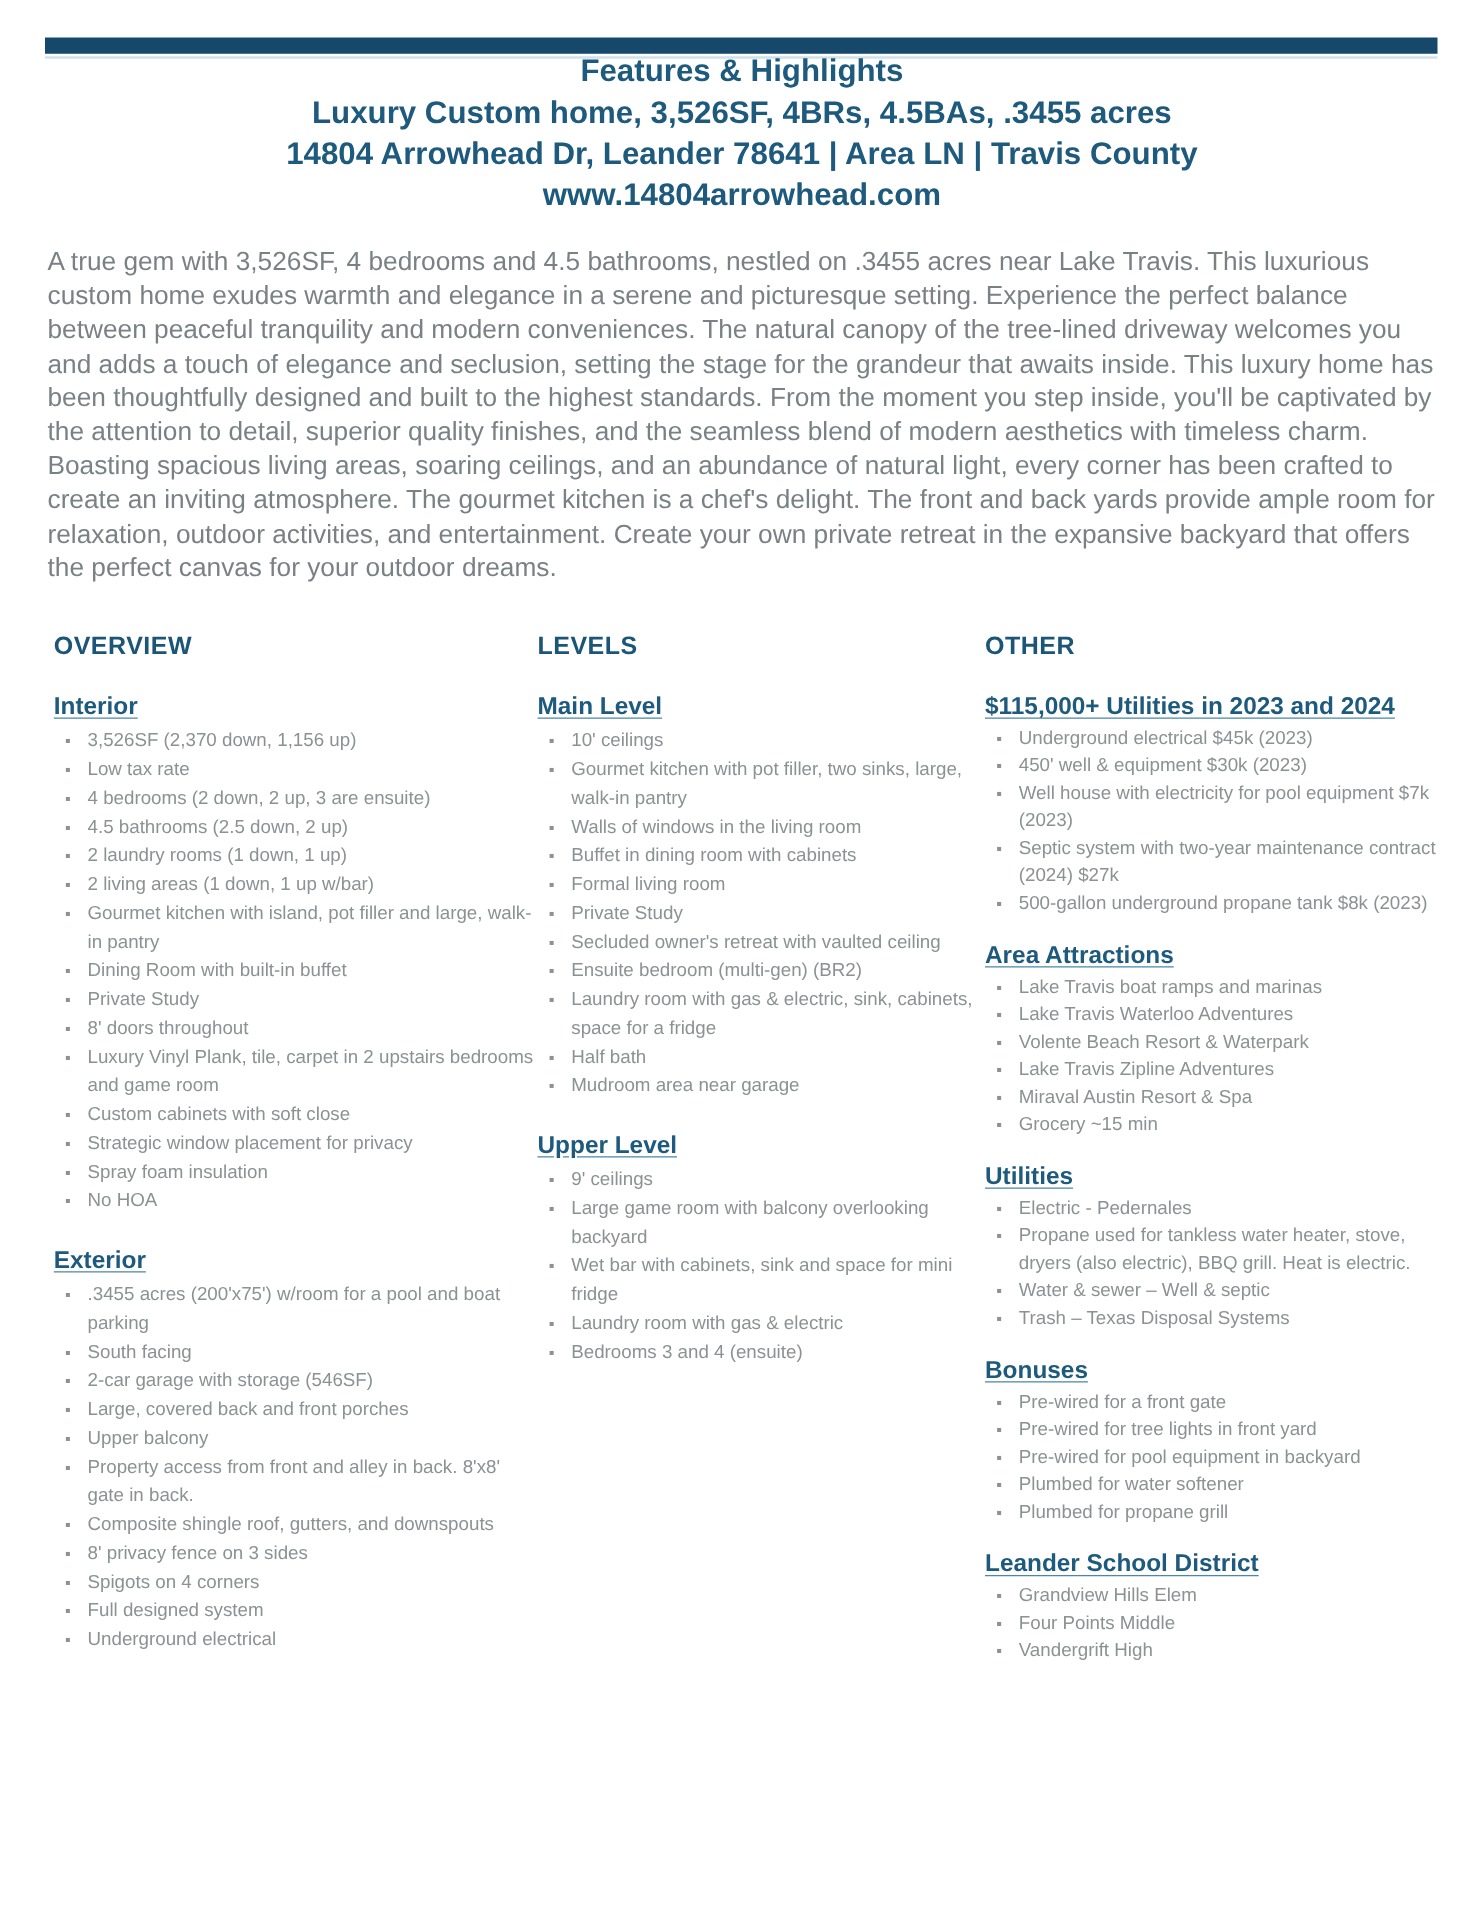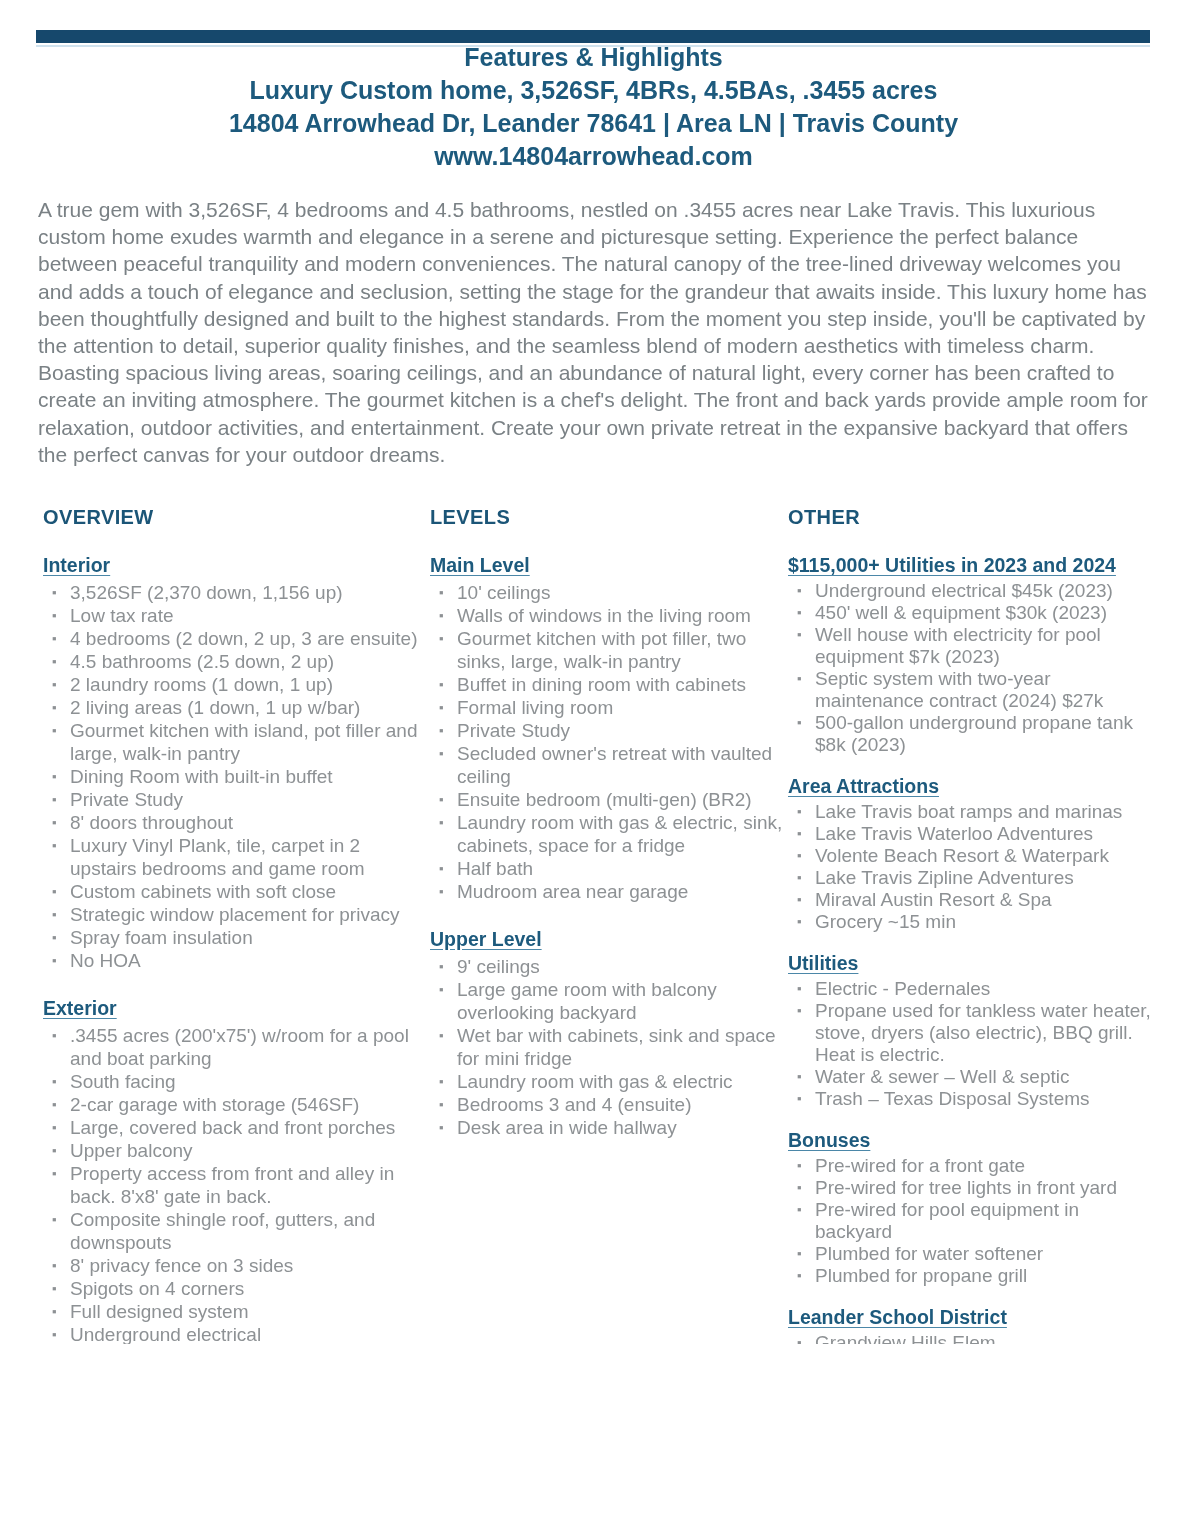--- a/index.html
+++ b/index.html
@@ -93,21 +93,21 @@
     white-space: nowrap;
     margin: 0 0 3px 0;
   }
   .col3 .section-heading { margin-bottom: 2px; }
 
   ul.feature-list {
     list-style: none;
     margin: 0;
     padding: 0;
     color: #8d9194;
-    font-size: 19px;
+    font-size: 15px;
     line-height: 23px;
   }
   .col3 ul.feature-list { line-height: 22px; }
   ul.feature-list li {
     position: relative;
     padding-left: 27px;
   }
   ul.feature-list li::before {
     content: "\25AA";
     position: absolute;
@@ -203,41 +203,40 @@
           </div>
         </div>
     </div>
     <div class="column col2">
       <h3 class="column-header">LEVELS</h3>
       <div class="sections">
           <div class="section">
             <h4 class="section-heading">Main Level</h4>
             <ul class="feature-list">
               <li>10' ceilings</li>
+              <li>Gourmet kitchen with pot filler, two sinks, large, walk-in pantry</li>
               <li>Walls of windows in the living room</li>
-              <li>Gourmet kitchen with pot filler, two sinks, large, walk-in pantry</li>
               <li>Buffet in dining room with cabinets</li>
               <li>Formal living room</li>
               <li>Private Study</li>
               <li>Secluded owner's retreat with vaulted ceiling</li>
               <li>Ensuite bedroom (multi-gen) (BR2)</li>
               <li>Laundry room with gas &amp; electric, sink, cabinets, space for a fridge</li>
               <li>Half bath</li>
               <li>Mudroom area near garage</li>
             </ul>
           </div>
           <div class="section">
             <h4 class="section-heading">Upper Level</h4>
             <ul class="feature-list">
               <li>9' ceilings</li>
               <li>Large game room with balcony overlooking backyard</li>
               <li>Wet bar with cabinets, sink and space for mini fridge</li>
               <li>Laundry room with gas &amp; electric</li>
               <li>Bedrooms 3 and 4 (ensuite)</li>
-              <li>Desk area in wide hallway</li>
             </ul>
           </div>
         </div>
     </div>
     <div class="column col3">
       <h3 class="column-header">OTHER</h3>
       <div class="sections">
           <div class="section">
             <h4 class="section-heading">$115,000+ Utilities in 2023 and 2024</h4>
             <ul class="feature-list">

